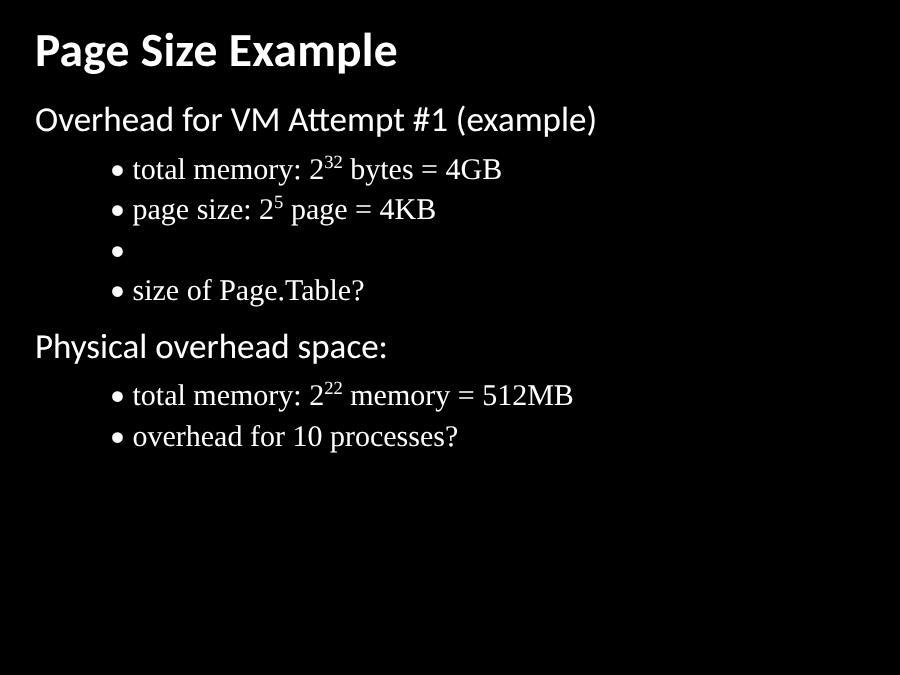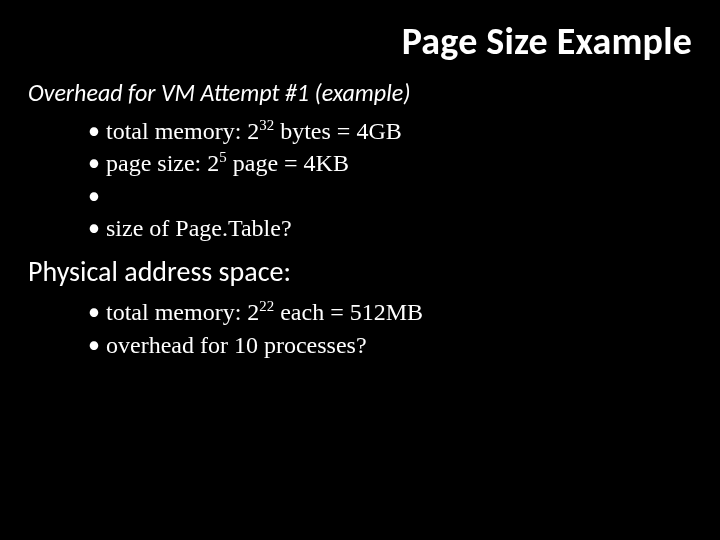--- a/index.html
+++ b/index.html
@@ -12,31 +12,30 @@
     font-family: Calibri, "Segoe UI", Arial, sans-serif;
     overflow: hidden;
   }
   .slide {
     box-sizing: border-box;
     width: 720px;
     height: 540px;
     padding: 18px 28px 0 28px;
   }
   .title {
-    text-align: right;
+    text-align: left;
     font-size: 38px;
     font-weight: 700;
     margin: 0 0 14px 0;
     letter-spacing: 0.2px;
   }
   .body-line {
-    font-size: 24px;
+    font-size: 28px;
     line-height: 1.28;
     margin: 0;
-    font-style: italic;
   }
   .sub-head {
     font-size: 28px;
     line-height: 1.28;
     margin: 10px 0 0 0;
   }
   ul.bullets {
     list-style: none;
     padding: 0;
     margin: 6px 0 0 60px;
@@ -88,27 +87,27 @@
       <span class="dot">•</span>
     </li>
     <li>
       <span class="dot">•</span>
       <span class="txt">
         <span>size of Page.Table?</span>
       </span>
     </li>
   </ul>
 
-  <p class="sub-head">Physical address space:</p>
+  <p class="sub-head">Physical overhead space:</p>
 
   <ul class="bullets">
     <li>
       <span class="dot">•</span>
       <span class="txt">
-        <span>total memory: 2</span><sup>22</sup><span> each = 512MB</span>
+        <span>total memory: 2</span><sup>22</sup><span> memory = 512MB</span>
       </span>
     </li>
     <li>
       <span class="dot">•</span>
       <span class="txt">
         <span>overhead for 10 processes?</span>
       </span>
     </li>
   </ul>
 

